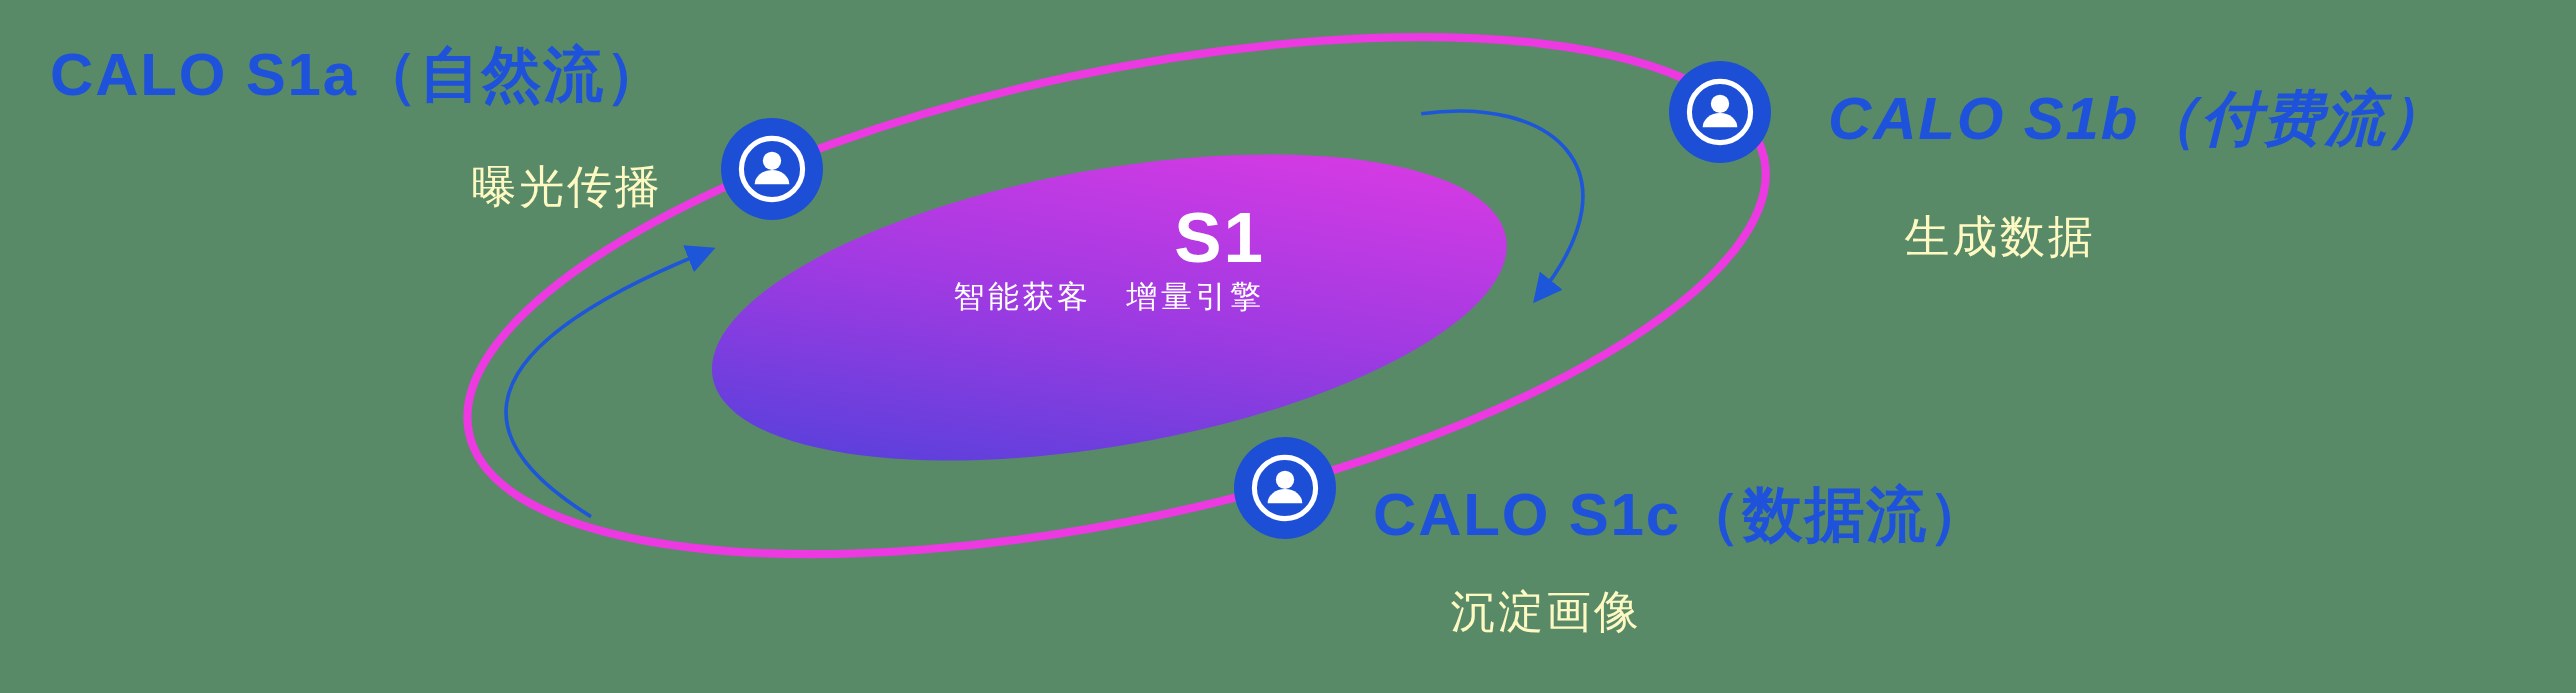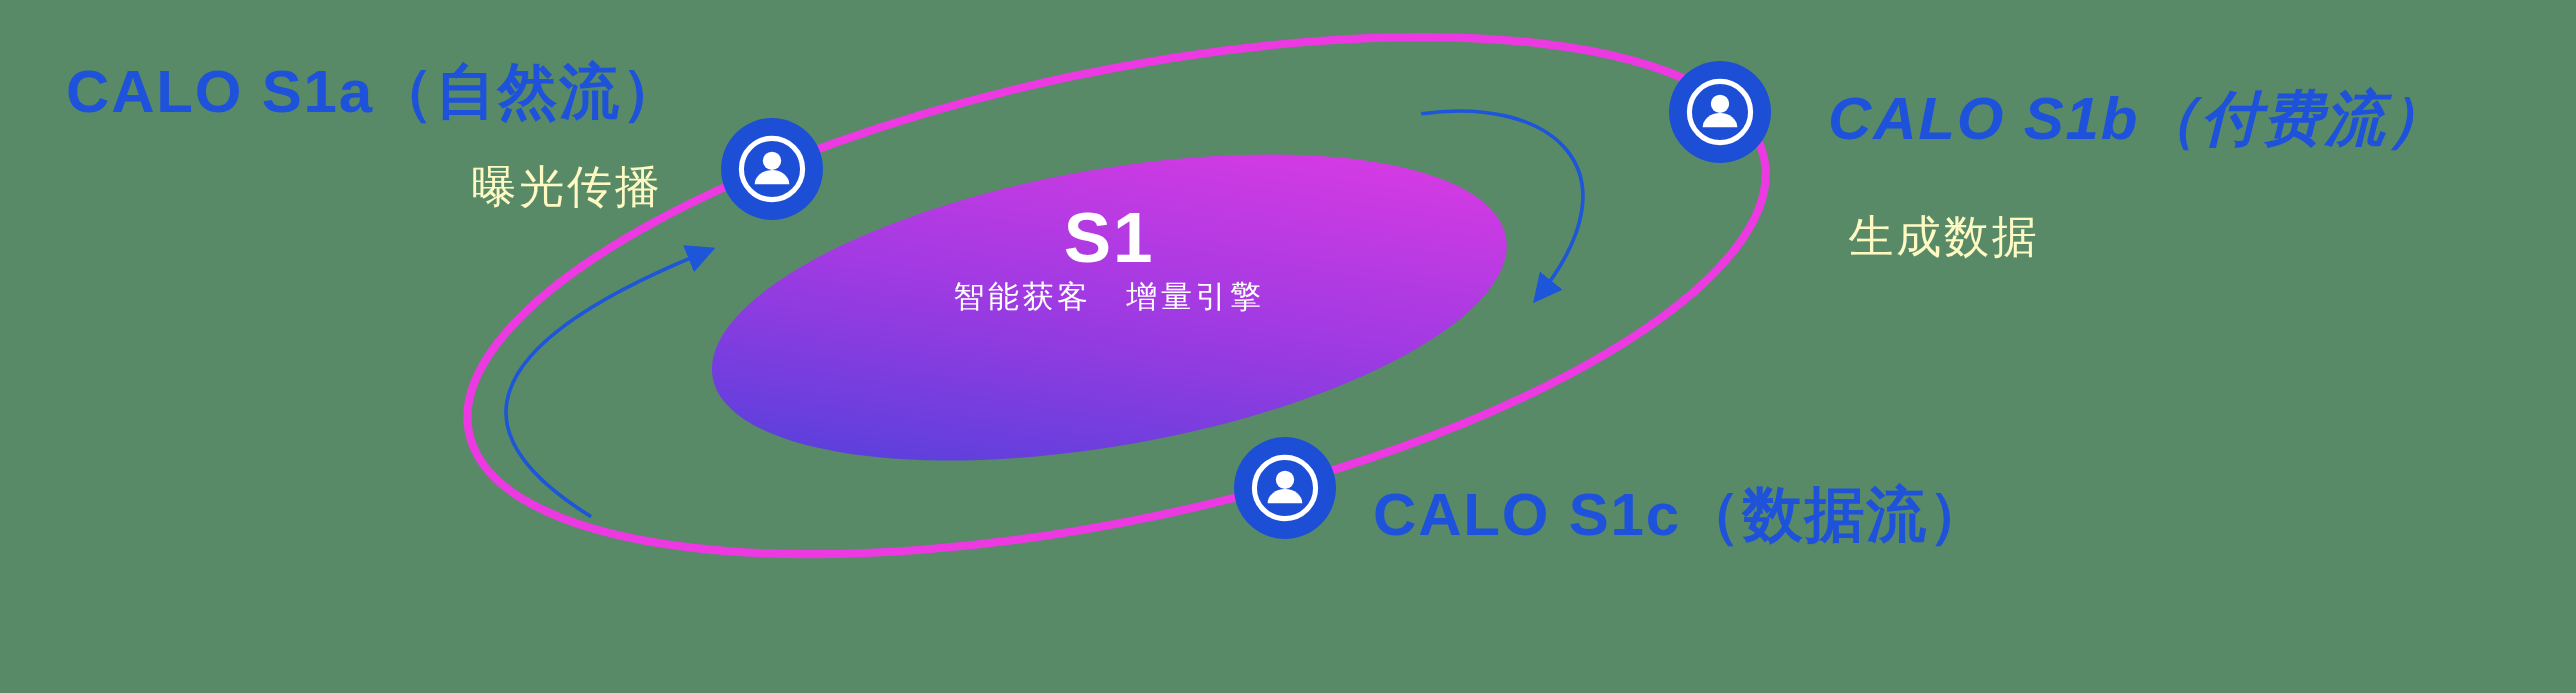--- a/index.html
+++ b/index.html
@@ -37,43 +37,43 @@
     width: 102px;
     height: 102px;
     transform: translate(-50%, -50%);
   }
   .icon-node svg { display: block; width: 100%; height: 100%; }
   .center-label {
     position: absolute;
     left: 1109px;
     top: 202px;
     transform: translateX(-50%);
-    text-align: center;
+    text-align: right;
     color: #ffffff;
   }
   .center-label .s1 {
     font-size: 71px;
     font-weight: 600;
     letter-spacing: 1.8px;
     line-height: 1;
   }
   .center-label .tagline {
     margin-top: 8px;
     font-size: 31px;
     font-weight: 400;
     letter-spacing: 3.6px;
     white-space: pre;
     line-height: 1;
   }
   
-  #title-s1a    { left: 50px;   top: 52px; margin-left: 16px; }
+  #title-s1a    { left: 50px;   top: 35px; }
   #sub-s1a      { left: 567px;  top: 157px; }
   #icon-s1a     { left: 772px;  top: 169px; }
   #title-s1b    { left: 1828px; top: 79px; font-style: italic; }
-  #sub-s1b      { left: 1944px; top: 207px; }
+  #sub-s1b      { left: 2000px; top: 207px; }
   #icon-s1b     { left: 1720px; top: 112px; }
   #title-s1c    { left: 1373px; top: 475px; text-align: center; }
   #sub-s1c      { left: 1546px; top: 582px; }
   #icon-s1c     { left: 1285px; top: 488px; }
 </style>
 </head>
 <body>
 
 <div class="canvas">
 
@@ -119,20 +119,21 @@
   <div id="icon-s1b" class="icon-node">
     <svg viewBox="0 0 100 100">
       <circle cx="50" cy="50" r="50" style="fill:var(--icon-bg,#1d4fd6)"></circle>
       <circle cx="50" cy="50" r="30" fill="none" style="stroke:var(--icon-glyph,#fff)" stroke-width="5"></circle>
       <circle cx="50" cy="42" r="9" style="fill:var(--icon-glyph,#fff)"></circle>
       <path d="M33 65 a17 14 0 0 1 34 0 z" style="fill:var(--icon-glyph,#fff)"></path>
     </svg>
   </div>
 
   <div id="title-s1c" class="node-title">CALO S1c（数据流）</div>
+  <div id="sub-s1c" class="node-subtitle">沉淀画像</div>
   <div id="icon-s1c" class="icon-node">
     <svg viewBox="0 0 100 100">
       <circle cx="50" cy="50" r="50" style="fill:var(--icon-bg,#1d4fd6)"></circle>
       <circle cx="50" cy="50" r="30" fill="none" style="stroke:var(--icon-glyph,#fff)" stroke-width="5"></circle>
       <circle cx="50" cy="42" r="9" style="fill:var(--icon-glyph,#fff)"></circle>
       <path d="M33 65 a17 14 0 0 1 34 0 z" style="fill:var(--icon-glyph,#fff)"></path>
     </svg>
   </div>
 
 </div>

